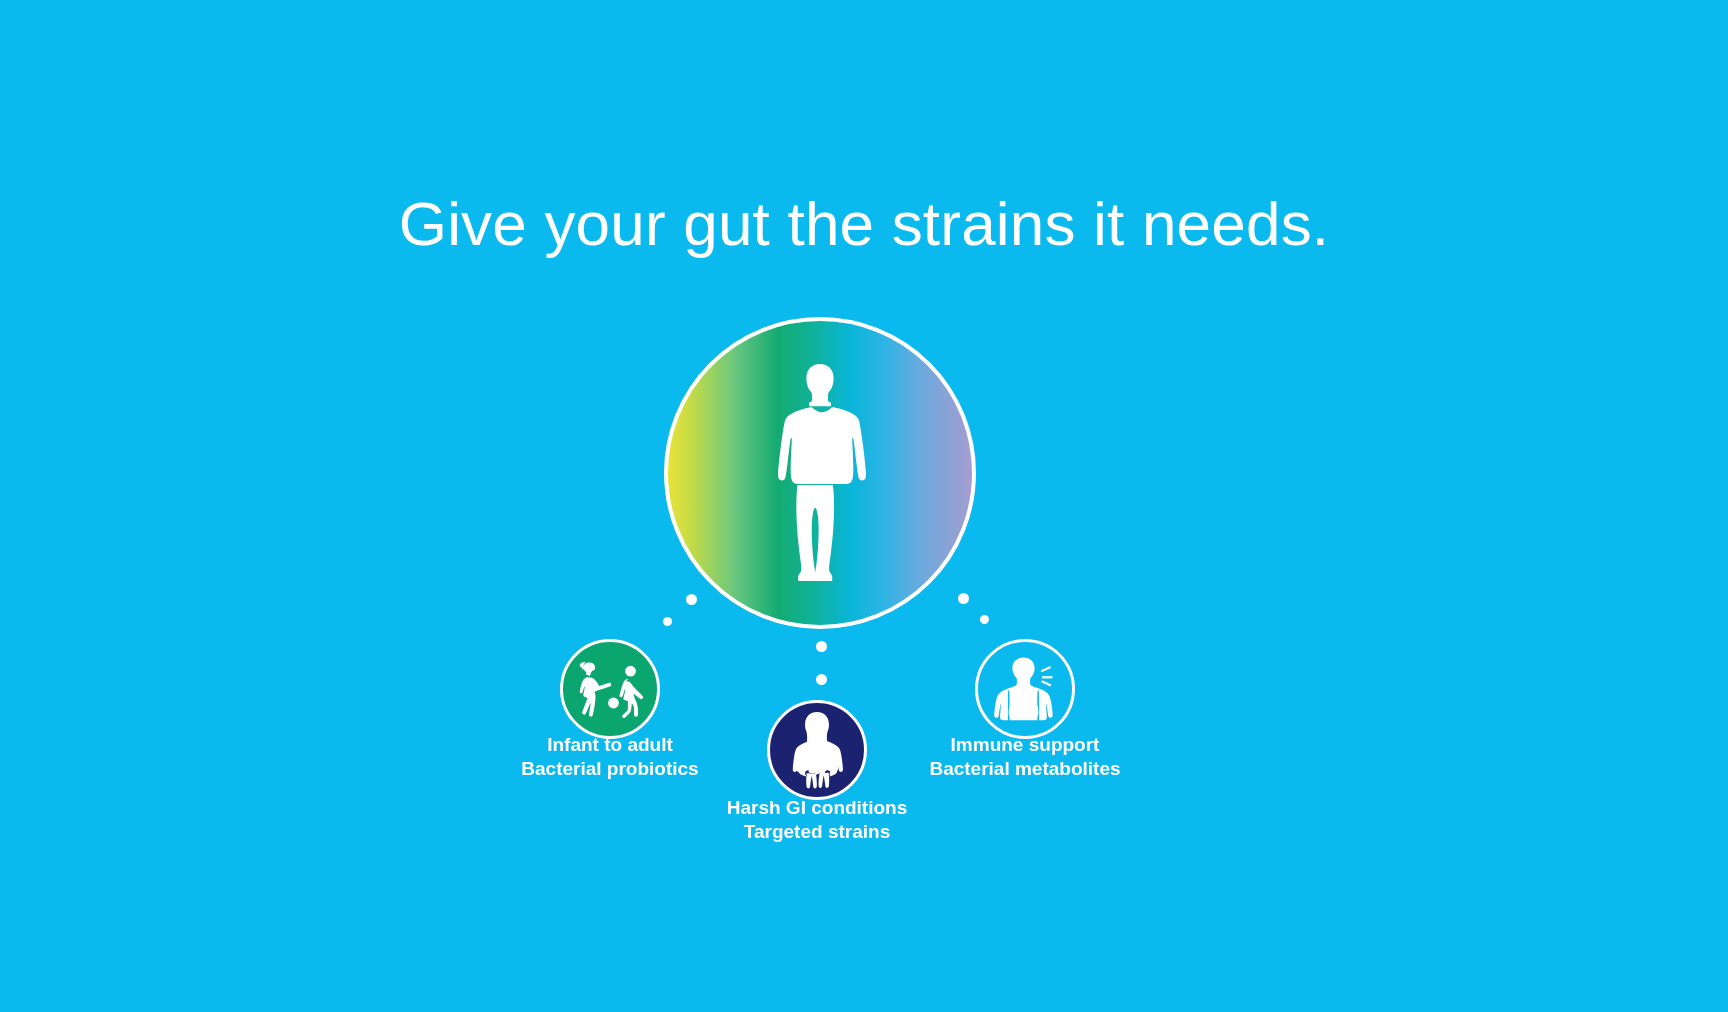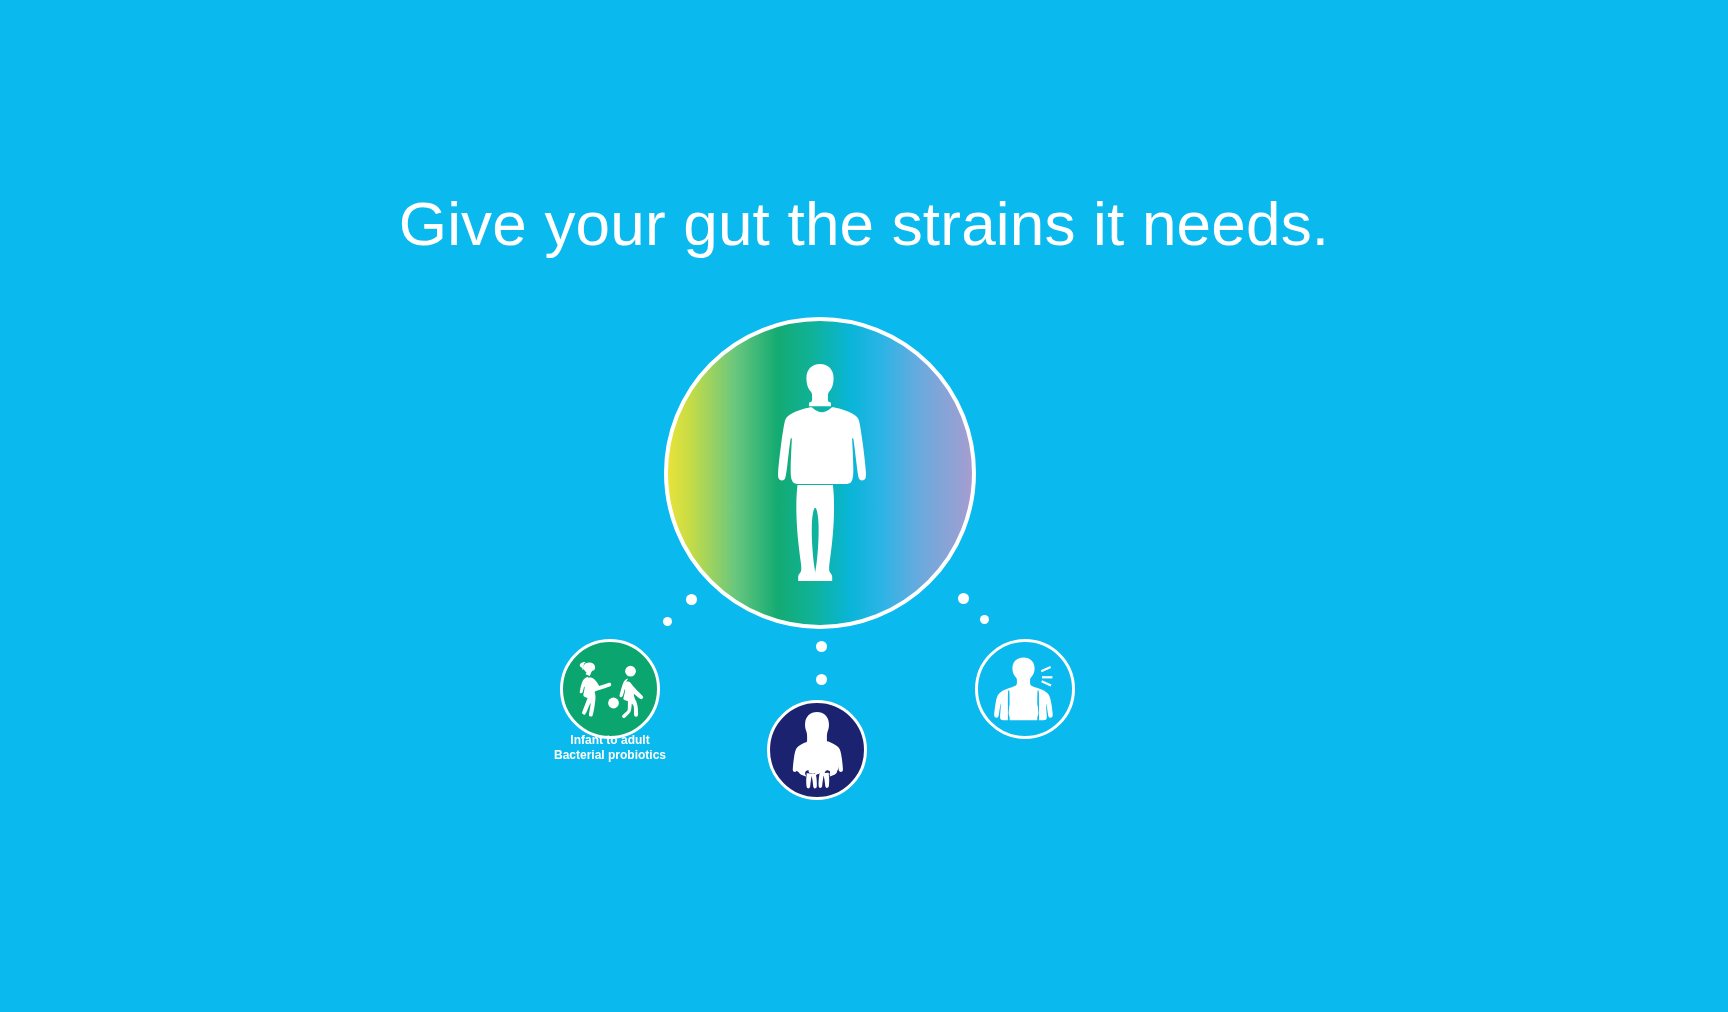--- a/index.html
+++ b/index.html
@@ -95,21 +95,21 @@
     height: 100px;
     background: #0ab9ed;
     border: 3.5px solid #ffffff;
   }
 
   
   .caption {
     position: absolute;
     text-align: center;
     color: #ffffff;
-    font-size: 12px;
+    font-size: 19px;
     font-weight: bold;
     line-height: 1.28;
     white-space: nowrap;
   }
   .caption-left   { left: 460px; top: 733px; width: 300px; }
   .caption-center { left: 667px; top: 796px; width: 300px; }
   .caption-right  { left: 875px; top: 733px; width: 300px; }
   .caption .l2 { display: block; }
 
   
@@ -190,20 +190,24 @@
         <path d="M21 31.4c-3.6 1.6-6.4 3.4-7.9 5.2-1.5 1.8-2.4 4.9-3.2 10.6-.5 3.4-.9 7.3-1.1 10.3-.1 1.9.1 2.6.8 3.1 1.2.9 2.8.4 3.3-1 .2-.7.7-3.6 1.1-6.5.5-3.9.8-5.1 1.1-4.3.2.6.1 3.4-.2 6.3-.5 4.4-.5 5.5.1 6.6.6 1.2 2.1 2 6.2 3.5 1.1.4 1.2.3.6-.6-1.5-2.3-.6-4.8 1.9-5.3 1.6-.3 2.9.5 4 2.3.8 1.4 1.1 1.5 2 .7.8-.7 1.3-.7 2.6.1 1.4.9 1.7.9 2.9 0 1.3-.9 1.5-.9 2.5 0 1 1 1.2.9 2.1-.5 1.1-1.9 2.4-2.8 4-2.6 2.6.4 3.6 2.9 2.1 5.3-.6.9-.5 1 .6.6 4.1-1.5 5.6-2.3 6.2-3.5.6-1.1.6-2.2.1-6.6-.3-2.9-.4-5.7-.2-6.3.3-.8.6.4 1.1 4.3.4 2.9.9 5.8 1.1 6.5.5 1.4 2.1 1.9 3.3 1 .7-.5.9-1.2.8-3.1-.2-3-.6-6.9-1.1-10.3-.8-5.7-1.7-8.8-3.2-10.6-1.5-1.8-4.3-3.6-7.9-5.2l-2.7-1.2-1.9.9c-4.4 2.1-11.2 2.1-15.6 0l-1.9-.9-2.6 1.2z"></path>
 
         <path d="M13.9 39.8c-.7.3-1.1 1.1-1.4 2.7-.6 3.1-1 8.9-.8 12.9.2 3.3.4 3.8 2 5.1 1.9 1.6 5.3 3.3 6.5 3.3.6 0 .6-.3.1-1.2-1-1.9-.6-4.2.9-5.4 1-.8 1.1-1.3.6-2.6-.9-2.4-1.2-6.6-.7-11 .4-3.4.3-3.9-.6-3.9-.7 0-6 .1-6.6.1zM45.5 39.7c-.9 0-1 .5-.6 3.9.5 4.4.2 8.6-.7 11-.5 1.3-.4 1.8.6 2.6 1.5 1.2 1.9 3.5.9 5.4-.5.9-.5 1.2.1 1.2 1.2 0 4.6-1.7 6.5-3.3 1.6-1.3 1.8-1.8 2-5.1.2-4 -.2-9.8-.8-12.9-.3-1.6-.7-2.4-1.4-2.7-.6 0-5.9-.1-6.6-.1z"></path>
 
         <path d="M22.6 64.5c-.5 3.2-.5 7.4-.1 10.6.2 1.4.5 2 1.4 2.2 1.5.4 2.2-.5 2.4-3 .1-1.3.4-3.8.7-5.6.3-1.8.6-3.4.7-3.5.1-.1.4 1.5.7 3.5.3 2 .6 4.4.7 5.6.2 2.5.9 3.4 2.4 3 .8-.2 1.2-.8 1.3-2.1.2-2.5-.1-7.1-.6-10.2l-.4-2.5-4.6-.1-4.6-.1v2.2zM35.2 64.5c-.5 3.1-.8 7.7-.6 10.2.1 1.3.5 1.9 1.3 2.1 1.5.4 2.2-.5 2.4-3 .1-1.2.4-3.6.7-5.6.3-2 .6-3.6.7-3.5.1.1.4 1.7.7 3.5.3 1.8.6 4.3.7 5.6.2 2.5.9 3.4 2.4 3 .9-.2 1.2-.8 1.4-2.2.4-3.2.4-7.4-.1-10.6v-2.2l-4.6.1-4.6.1-.4 2.5z"></path>
 
         <path d="M25.8 58.1c-1.3.5-1.7 2.2-.7 3.4.5.7 1.2.8 3.1.5 2.2-.3 2.5-.2 3.2 1 .6 1.1 1 1.2 1.6.6.6-.6 1-.5 1.6-.6.7-1.2 1-1.3 3.2-1 1.9.3 2.6.2 3.1-.5 1-1.2.6-2.9-.7-3.4-1.3-.5-2.4.1-3.4 1.8-.7 1.3-.9 1.3-1.9.3-1.1-1-1.3-1-2.4 0-1 1-1.2 1-1.9-.3-1-1.7-2.1-2.3-3.4-1.8z"></path>
       </g>
     </svg>
   </div>
+  <div class="caption caption-center">
+    <span class="l1">Harsh GI conditions</span>
+    <span class="l2">Targeted strains</span>
+  </div>
 
   <div class="sat sat-cyan">
     <svg class="svg-white" width="76" height="68" viewBox="0 0 76 68" xmlns="http://www.w3.org/2000/svg">
       <g fill="#ffffff">
 
         <path d="M36.5 2.5c-6.7 0-11.1 4.3-11.1 10.8 0 3.5 1.2 6.7 3.2 8.8 1 1 1.3 1.8 1.3 3.4v2.6c0 1.6-.5 2.3-2 3l-1 .5v2.6h19.2v-2.6l-1-.5c-1.5-.7-2-1.4-2-3v-2.6c0-1.6.3-2.4 1.3-3.4 2-2.1 3.2-5.3 3.2-8.8 0-6.5-4.4-10.8-11.1-10.8z"></path>
 
         <path d="M27.6 31.6c-6.4 1.5-11.7 3.7-14.6 6.1-2.3 1.9-3.3 4.2-4.4 10.5-.6 3.5-1.1 7.2-1.3 9.9-.2 2.8 0 3.6.8 4.2 1.3 1 3.1.3 3.5-1.4.2-.8.7-4.2 1.2-7.6.5-3.4.9-5.4 1-4.4.1.9-.1 4.5-.4 7.9-.4 4.7-.4 6.4.1 7.2.6 1.1 1.1 1.2 4.5 1.2h2.9v-15c0-13.2.1-15 .9-15 .7 0 .8 1.7.8 15v15h27.7v-15c0-13.3.1-15 .8-15 .8 0 .9 1.8.9 15v15h2.9c3.4 0 3.9-.1 4.5-1.2.5-.8.5-2.5.1-7.2-.3-3.4-.5-7-.4-7.9.1-1 .5 1 1 4.4.5 3.4 1 6.8 1.2 7.6.4 1.7 2.2 2.4 3.5 1.4.8-.6 1-1.4.8-4.2-.2-2.7-.7-6.4-1.3-9.9-1.1-6.3-2.1-8.6-4.4-10.5-2.9-2.4-8.2-4.6-14.6-6.1l-2.2-.5-1.7.9c-3.3 1.7-8.9 1.7-12.2 0l-1.7-.9-2.2.5z"></path>
 
         <path d="M53.8 15.3l9.4-4.2.9 2-9.4 4.2z"></path>
@@ -213,14 +217,18 @@
 
       <g fill="none" stroke="#ffffff" stroke-width="2" stroke-linecap="round" stroke-linejoin="round">
         <path d="M36.5 37v14"></path>
         <path d="M36.5 42h-4.2"></path>
         <path d="M36.5 42h4.2"></path>
         <path d="M32.3 42c-3.6 0-6.3 2-7.8 5.6-1.3 3.1-1.9 7-1.9 10.4 0 2.4.8 3.6 2.6 4.1 2.1.6 4.9-.3 6.8-2.2 1.6-1.6 2.3-3.7 2.3-6.5V42.8c0-.5-.4-.8-2-.8z"></path>
         <path d="M40.7 42c3.6 0 6.3 2 7.8 5.6 1.3 3.1 1.9 7 1.9 10.4 0 2.4-.8 3.6-2.6 4.1-2.1.6-4.9-.3-6.8-2.2-1.6-1.6-2.3-3.7-2.3-6.5V42.8c0-.5.4-.8 2-.8z"></path>
       </g>
     </svg>
   </div>
+  <div class="caption caption-right">
+    <span class="l1">Immune support</span>
+    <span class="l2">Bacterial metabolites</span>
+  </div>
 
 </div>
 
 </body></html>

